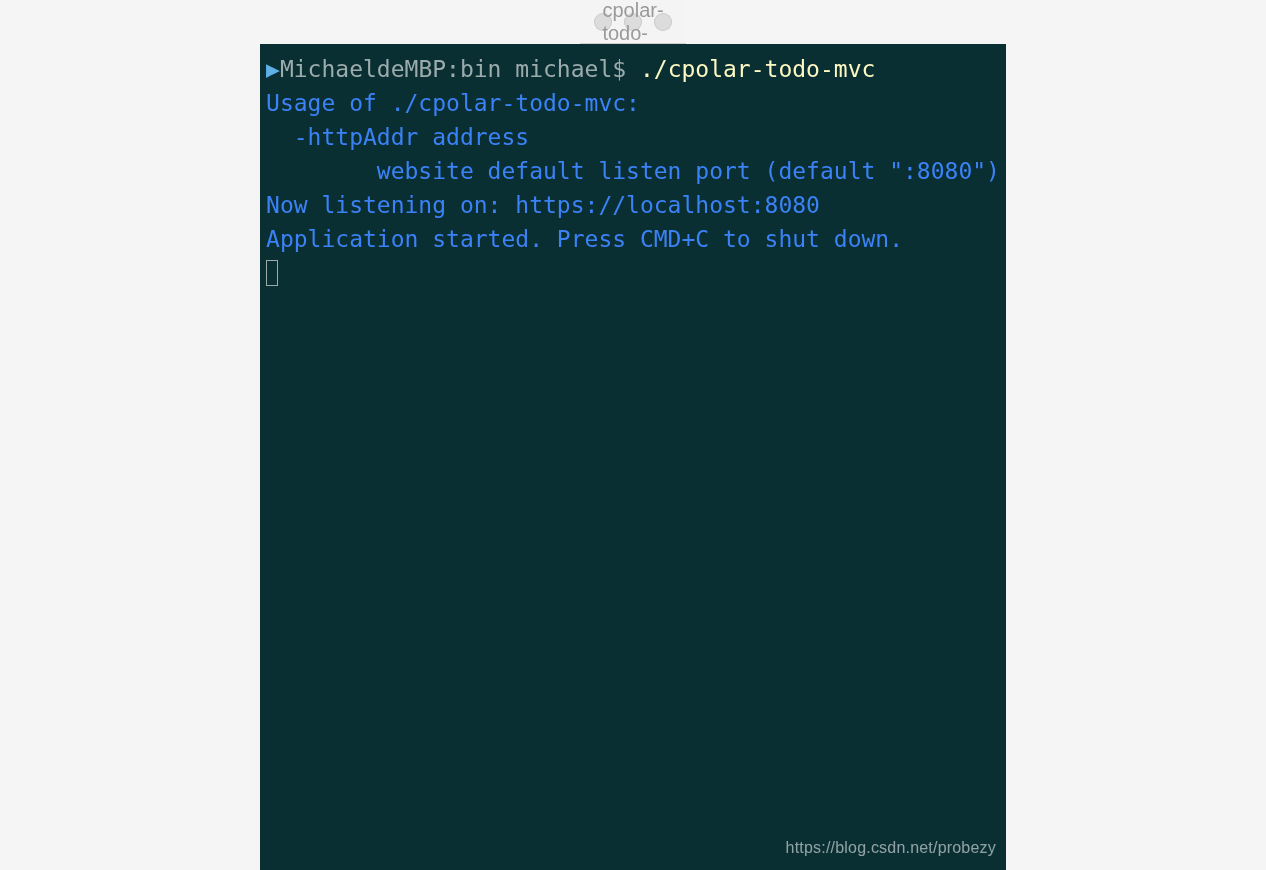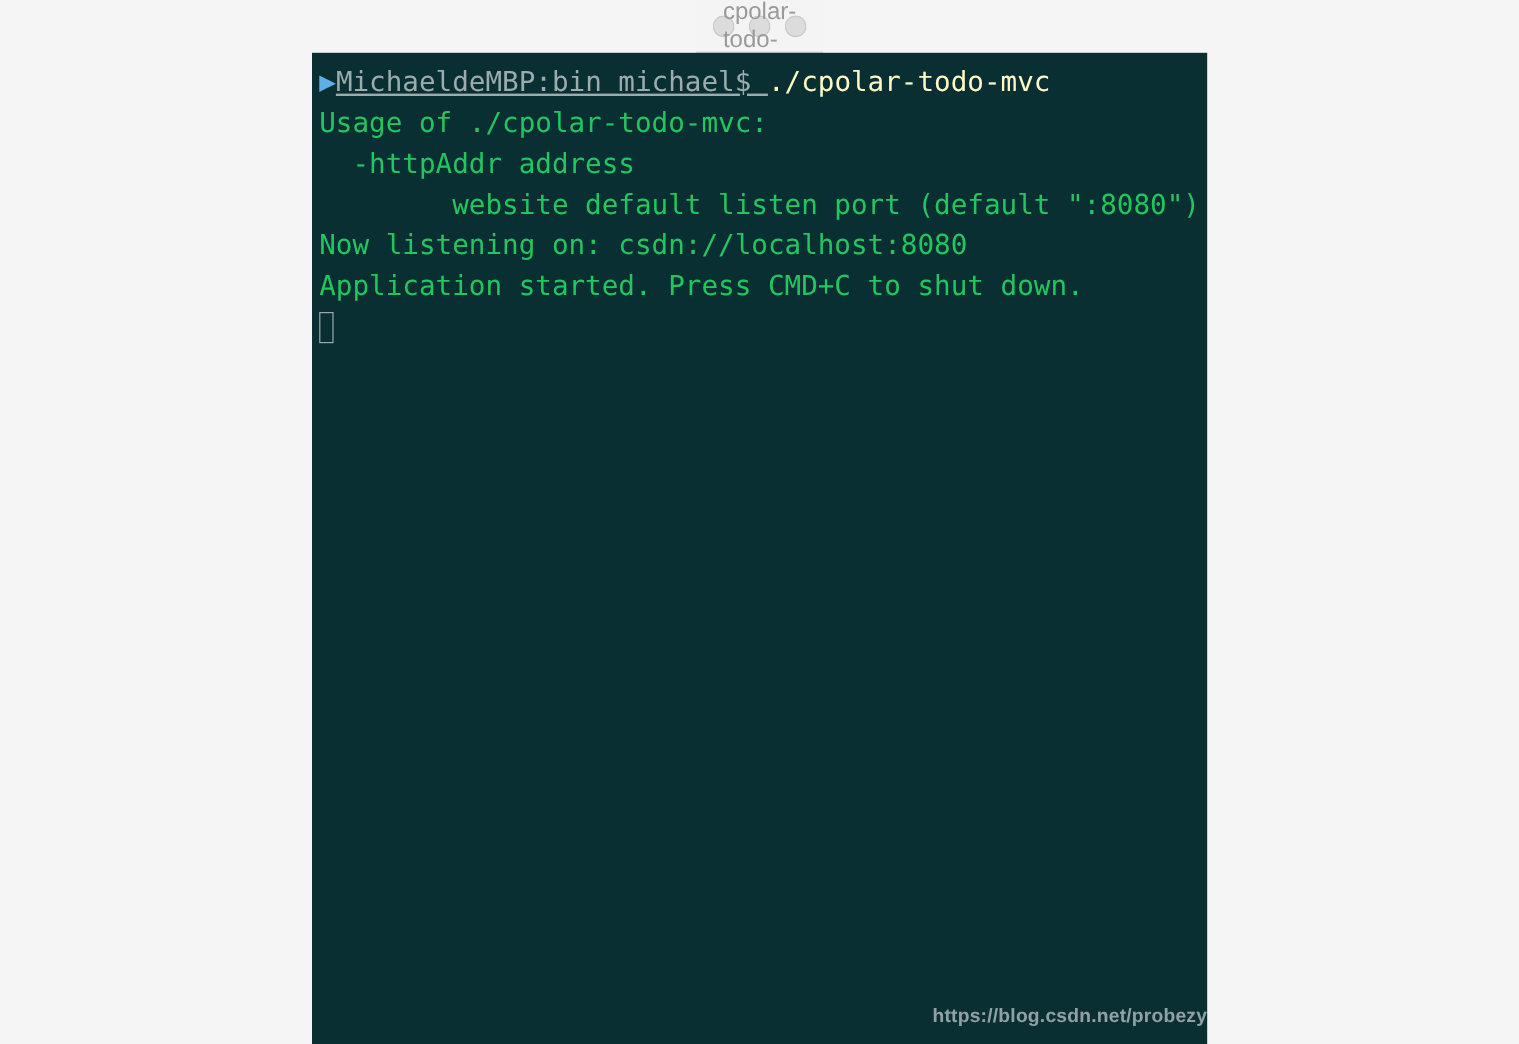--- a/index.html
+++ b/index.html
@@ -64,61 +64,59 @@
       position: relative;
       white-space: pre;
       overflow: hidden;
     }
     .prompt-arrow {
       color: #5eb0e6;
       display: inline;
     }
     .prompt-text {
       color: #9cabac;
-      text-decoration: underline;
     }
     .command-text {
       color: #fef9c3;
     }
     .output-line {
-      color: #22c55e;
+      color: #3b82f6;
     }
     .cursor {
       display: inline-block;
       width: 12px;
       height: 26px;
       border: 1.5px solid #9cabac;
       vertical-align: text-bottom;
       margin-top: 2px;
     }
     .watermark {
       position: absolute;
       bottom: 10px;
-      right: 0;
+      right: 10px;
       color: rgba(255,255,255,0.55);
       font-family: -apple-system, sans-serif;
       font-size: 16px;
       letter-spacing: 0.2px;
-      font-weight: bold;
     }
   </style>
 </head>
 <body>
 
 <div class="window">
   <div class="titlebar">
     <div class="traffic-lights">
       <div class="traffic-light"></div>
       <div class="traffic-light"></div>
       <div class="traffic-light"></div>
     </div>
     <div class="window-title">3. cpolar-todo-mvc</div>
   </div>
   <div class="terminal"><span class="prompt-arrow">▶</span><span class="prompt-text">MichaeldeMBP:bin michael$ </span><span class="command-text">./cpolar-todo-mvc</span>
 <span class="output-line">Usage of ./cpolar-todo-mvc:</span>
 <span class="output-line">  -httpAddr address</span>
 <span class="output-line">        website default listen port (default ":8080")</span>
-<span class="output-line">Now listening on: csdn://localhost:8080</span>
+<span class="output-line">Now listening on: https://localhost:8080</span>
 <span class="output-line">Application started. Press CMD+C to shut down.</span>
 <span class="cursor"></span>
     <div class="watermark">https://blog.csdn.net/probezy</div>
   </div>
 </div>
 
 </body></html>

